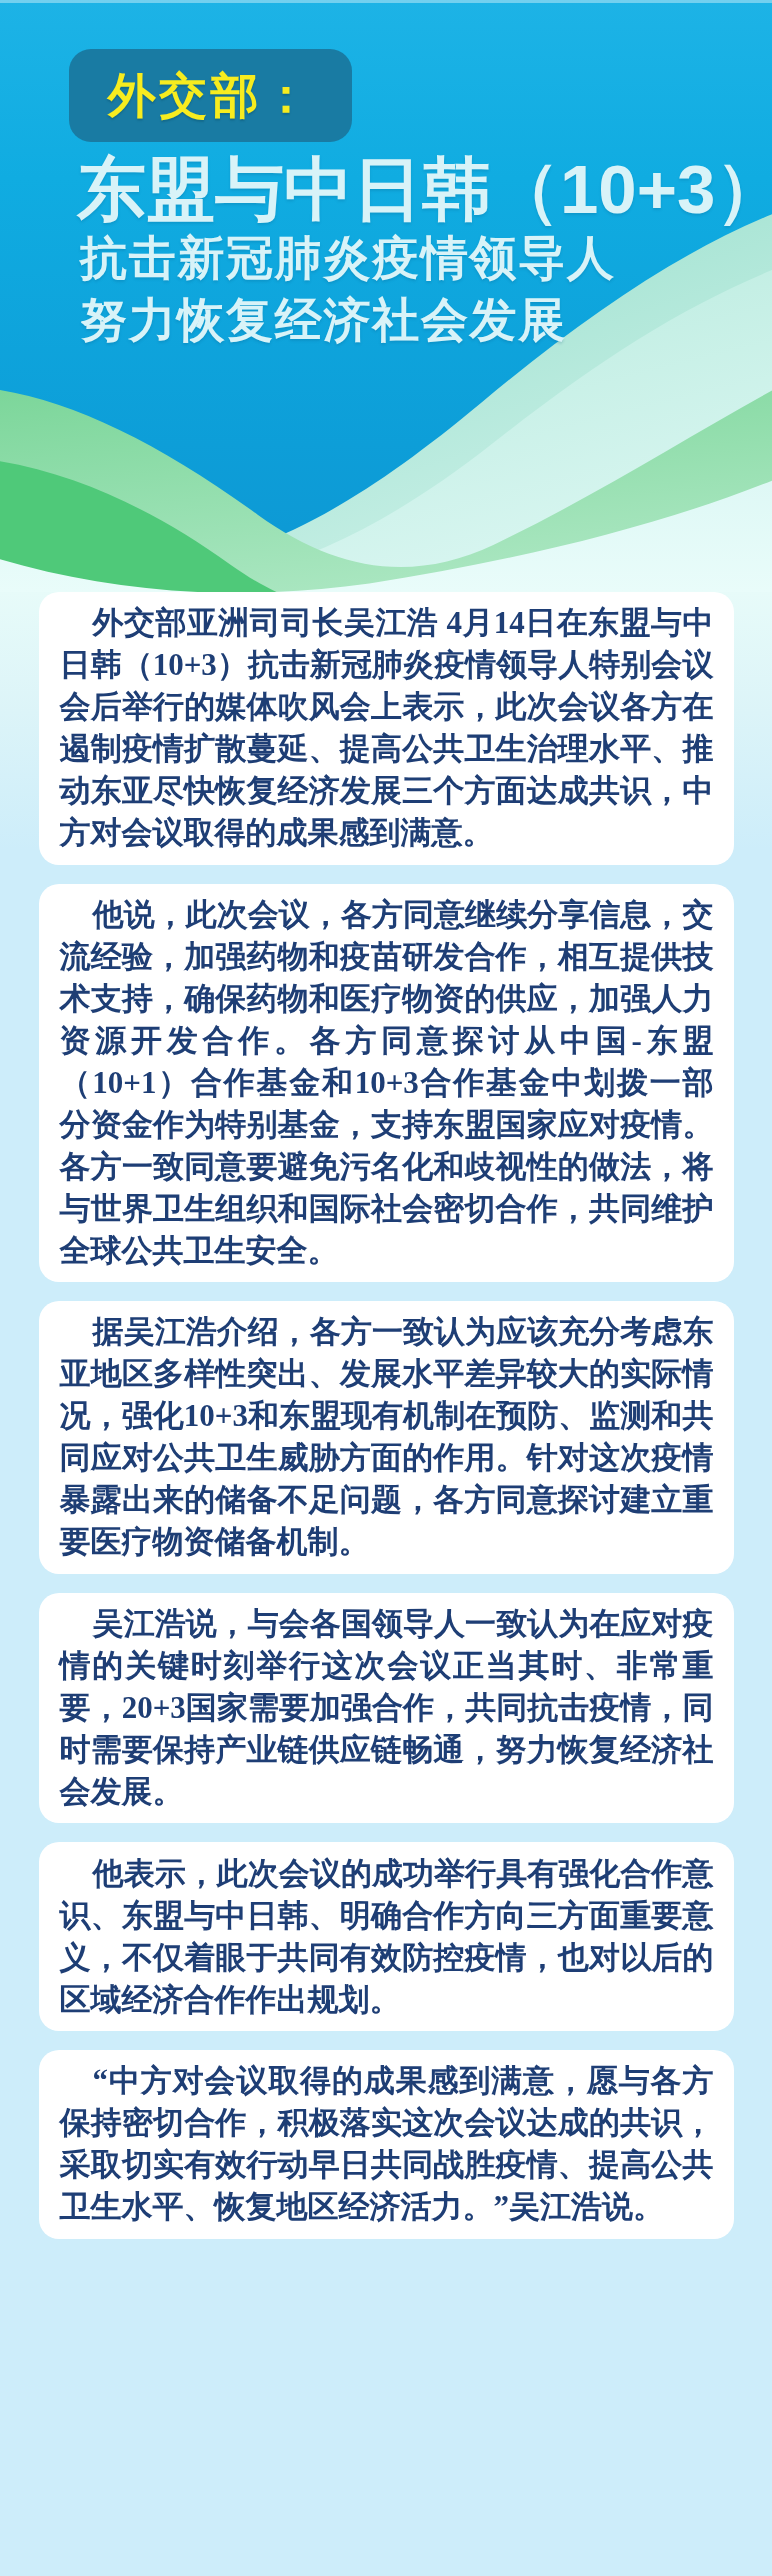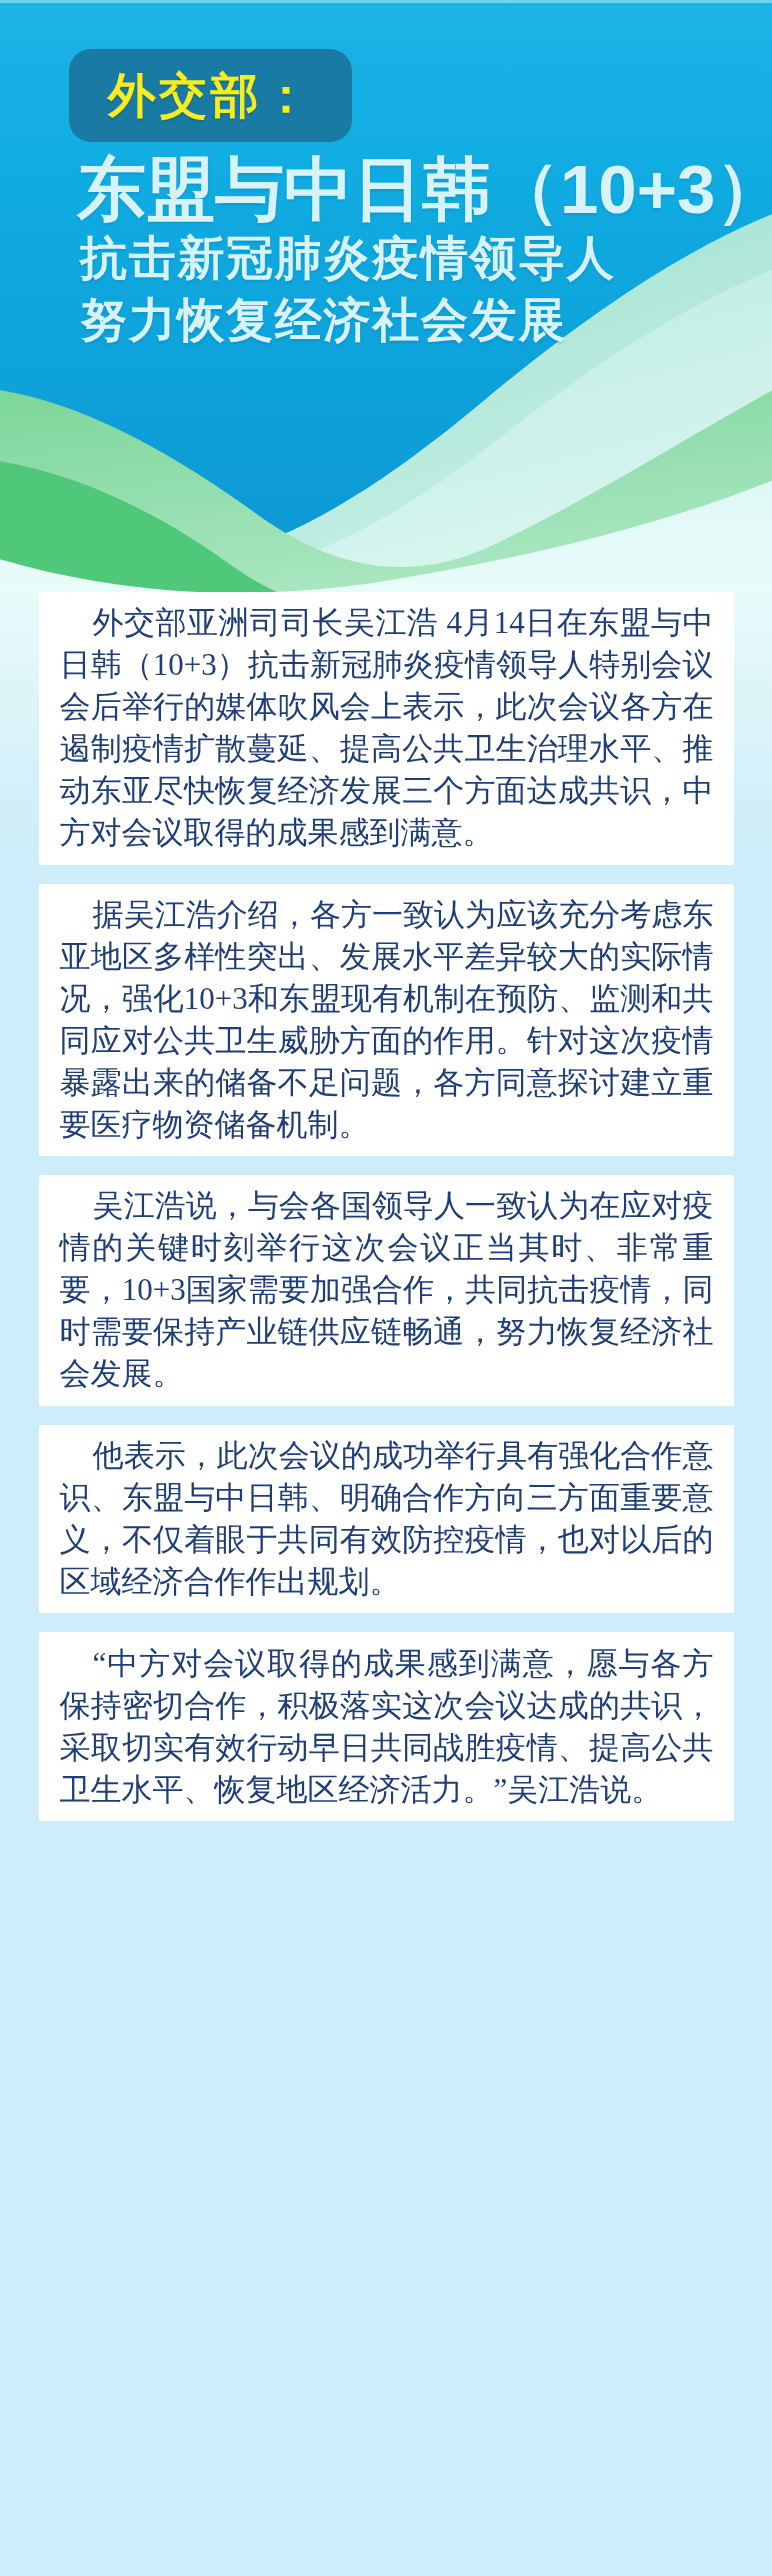--- a/index.html
+++ b/index.html
@@ -53,23 +53,24 @@
   
   .body{
     position:relative;
     flex:1 1 auto;
     display:flex;flex-direction:column;
     padding:0 39px;
     background:linear-gradient(180deg,#e7fbf9 0px,#dcf4f8 120px,#cdedfa 258px,#cdedfa 100%);
   }
   .card{
     background:#ffffff;
-    border-radius:2px;
+    border-radius:20px;
     padding:10.3px 20.6px;
     box-sizing:border-box;
+    font-weight:bold;
   }
   .card + .card{margin-top:19px;}
   .card p{
     margin:0;
     font-family:"Liberation Serif","DejaVu Serif",serif;
     font-size:31px;line-height:42px;
     color:#1e3e75;
     text-indent:33px;
     text-align:justify;
   }
@@ -120,28 +121,31 @@
       <path d="M0,432 C130,470 270,482 430,460 C610,432 770,392 900,340 L900,470 L0,470 Z" fill="url(#g-pale)"></path>
     </svg>
   </div>
 
   <div class="body">
 
     <article class="card">
       <p>外交部亚洲司司长吴江浩 4月14日在东盟与中日韩（10+3）抗击新冠肺炎疫情领导人特别会议会后举行的媒体吹风会上表示，此次会议各方在遏制疫情扩散蔓延、提高公共卫生治理水平、推动东亚尽快恢复经济发展三个方面达成共识，中方对会议取得的成果感到满意。</p>
     </article>
 
+    <article class="card">
+      <p>他说，此次会议，各方同意继续分享信息，交流经验，加强药物和疫苗研发合作，相互提供技术支持，确保药物和医疗物资的供应，加强人力资源开发合作。各方同意探讨从中国-东盟（10+1）合作基金和10+3合作基金中划拨一部分资金作为特别基金，支持东盟国家应对疫情。各方一致同意要避免污名化和歧视性的做法，将与世界卫生组织和国际社会密切合作，共同维护全球公共卫生安全。</p>
+    </article>
 
     <article class="card">
       <p>据吴江浩介绍，各方一致认为应该充分考虑东亚地区多样性突出、发展水平差异较大的实际情况，强化10+3和东盟现有机制在预防、监测和共同应对公共卫生威胁方面的作用。针对这次疫情暴露出来的储备不足问题，各方同意探讨建立重要医疗物资储备机制。</p>
     </article>
 
 
     <article class="card">
-      <p>吴江浩说，与会各国领导人一致认为在应对疫情的关键时刻举行这次会议正当其时、非常重要，10+3国家需要加强合作，共同抗击疫情，同时需要保持产业链供应链畅通，努力恢复经济社会发展。</p>
+      <p>吴江浩说，与会各国领导人一致认为在应对疫情的关键时刻举行这次会议正当其时、非常重要，20+3国家需要加强合作，共同抗击疫情，同时需要保持产业链供应链畅通，努力恢复经济社会发展。</p>
     </article>
 
     <article class="card">
       <p>他表示，此次会议的成功举行具有强化合作意识、东盟与中日韩、明确合作方向三方面重要意义，不仅着眼于共同有效防控疫情，也对以后的区域经济合作作出规划。</p>
     </article>
 
     <article class="card">
       <p>“中方对会议取得的成果感到满意，愿与各方保持密切合作，积极落实这次会议达成的共识，采取切实有效行动早日共同战胜疫情、提高公共卫生水平、恢复地区经济活力。”吴江浩说。</p>
     </article>
 

